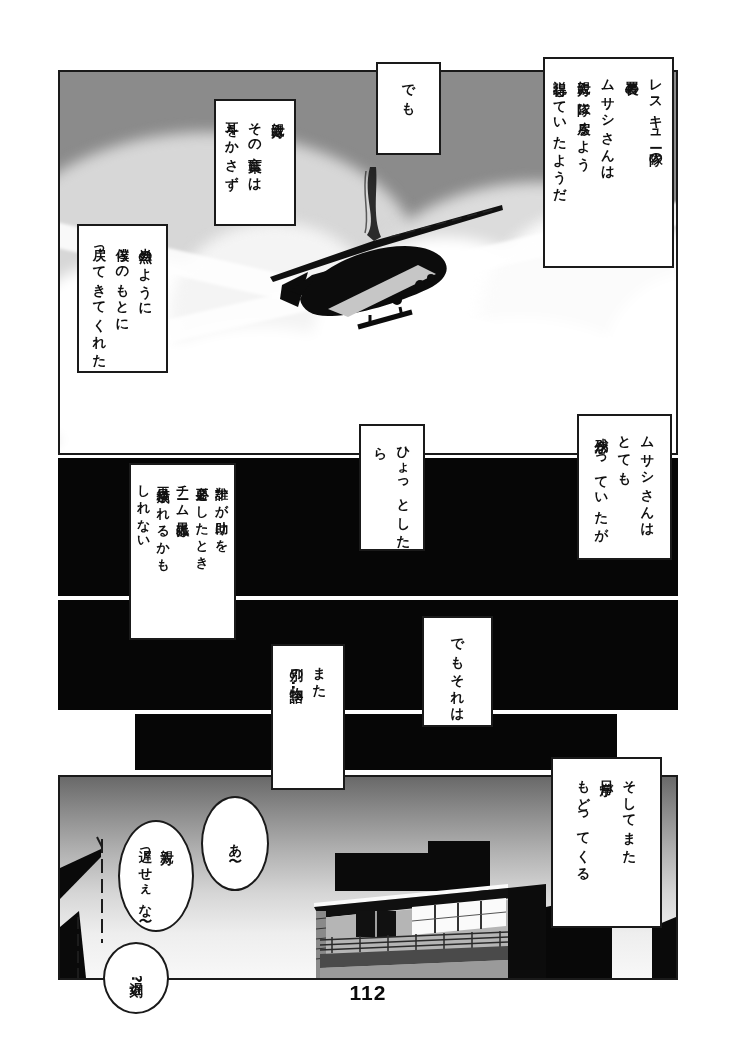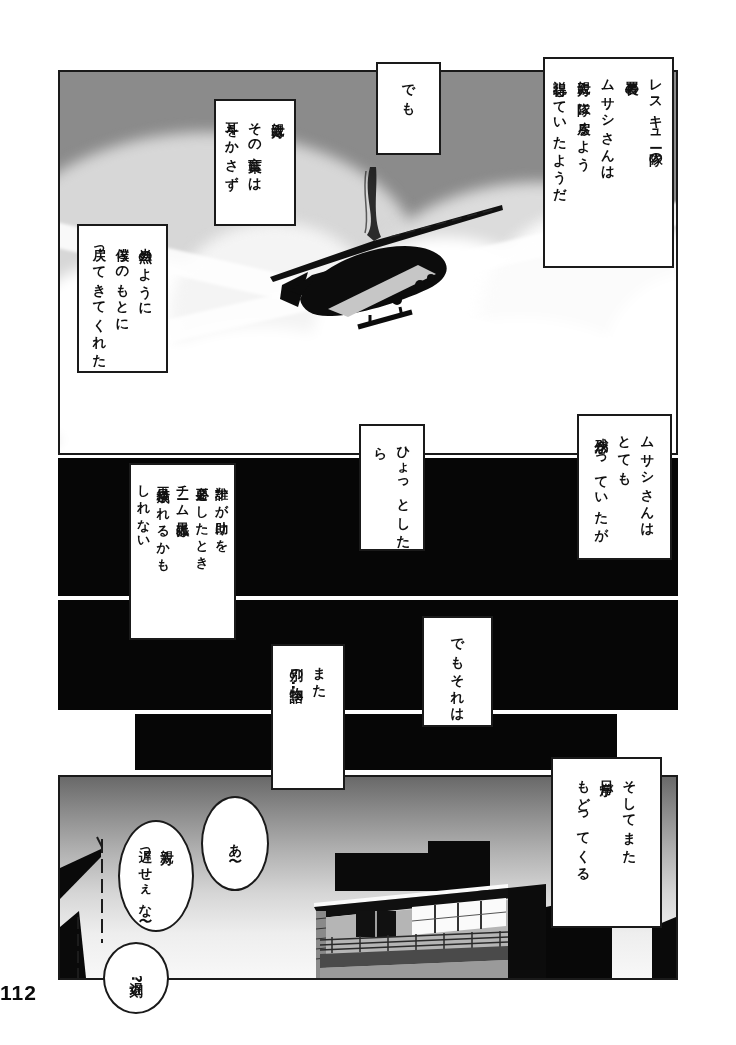--- a/index.html
+++ b/index.html
@@ -36,21 +36,21 @@
   .b10{left:551px;top:757px;width:111px;height:171px;}
   
   .bubble{position:absolute;background:#fff;border:2px solid #1a1a1a;border-radius:50%;
           box-sizing:border-box;display:flex;align-items:center;justify-content:center;
           overflow:hidden;z-index:40;}
   .bubble .vtext{font-weight:bold;line-height:1.6;}
   .bu1{left:201px;top:796px;width:68px;height:95px;}
   .bu2{left:118px;top:820px;width:76px;height:112px;}
   .bu3{left:103px;top:942px;width:66px;height:72px;}
   
-  .pagenum{position:absolute;left:0;right:0;top:981px;z-index:10;
+  .pagenum{position:absolute;left:0;right:0;top:981px;text-align:center;z-index:10;
            font-family:"Liberation Sans",sans-serif;font-weight:bold;font-size:21px;
            letter-spacing:1px;color:#0a0a0a;}
   .artsvg{position:absolute;inset:0;width:100%;height:100%;}
 </style>
 </head>
 <body>
 
 <div class="page">
 
   <div class="panel sky-panel">

